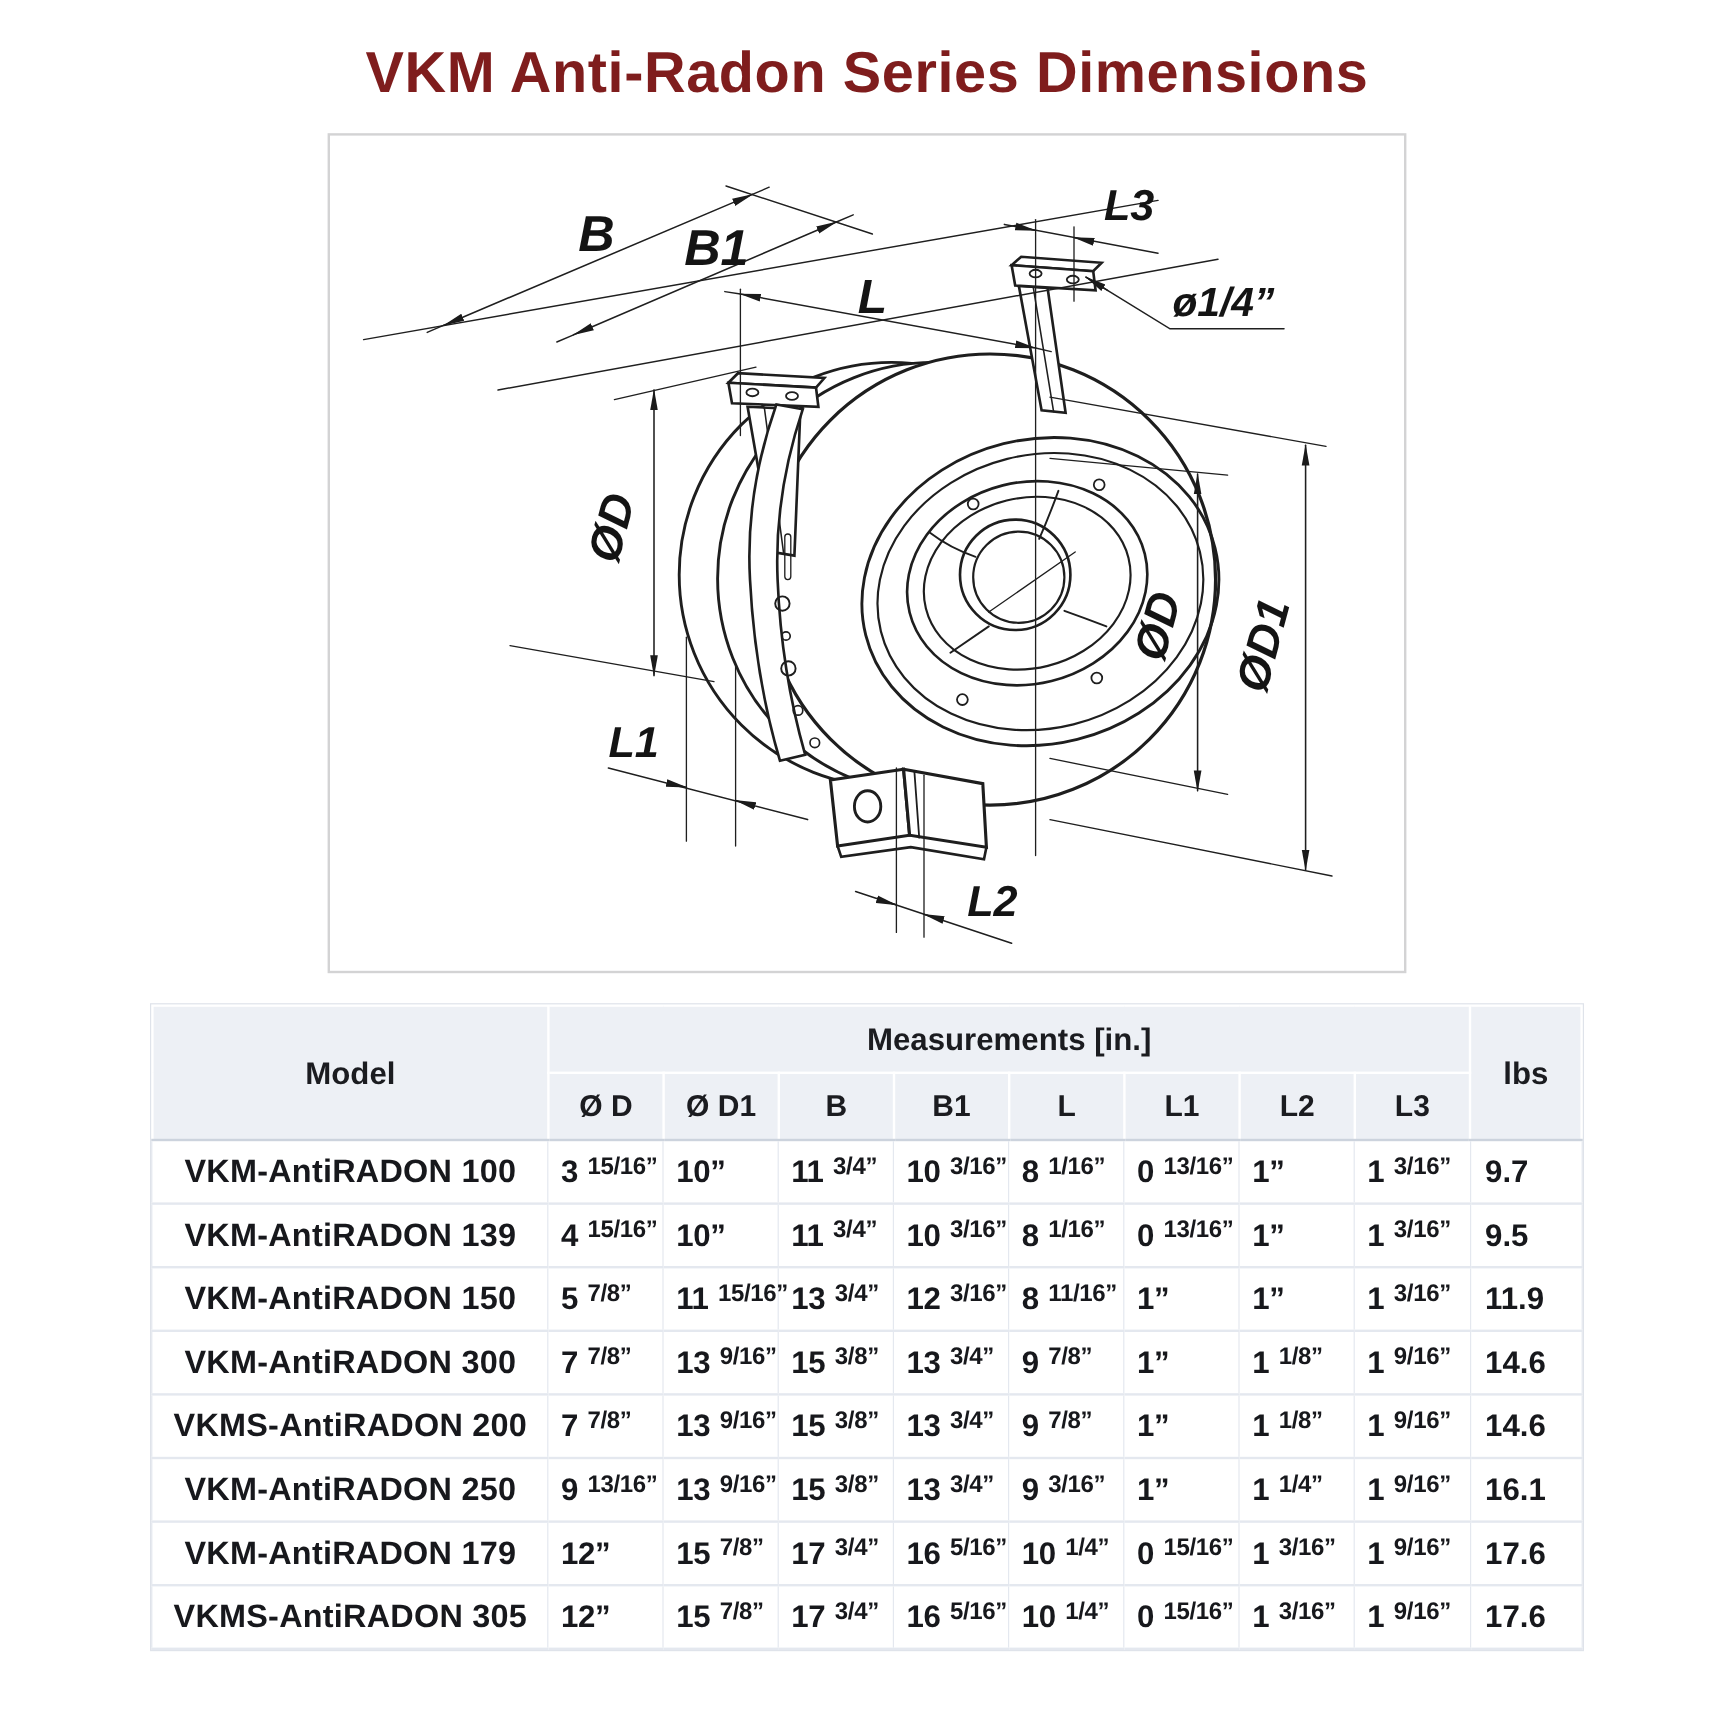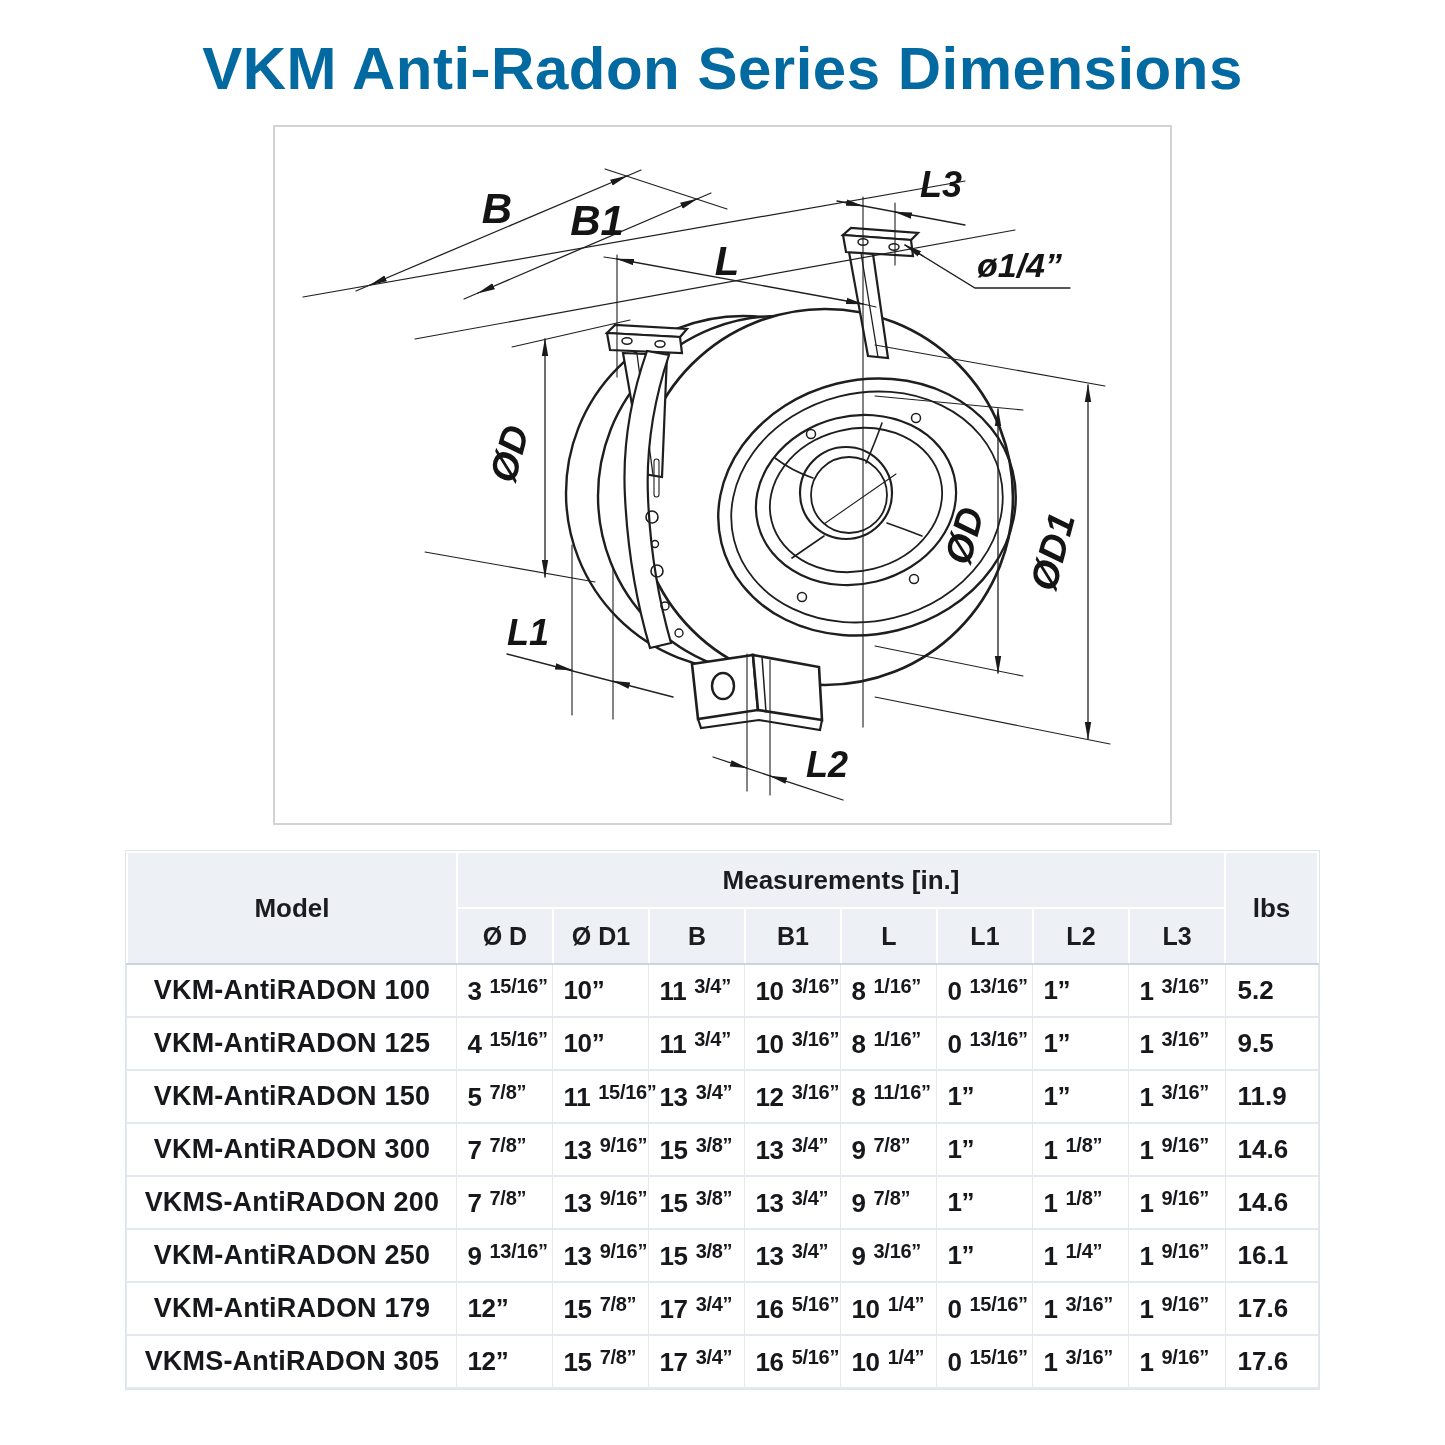--- a/index.html
+++ b/index.html
@@ -1,18 +1,18 @@
 <!DOCTYPE html>
 <html><head>
 <meta charset="utf-8">
 <style>
   html,body{margin:0;padding:0;width:1445px;height:1445px;background:#ffffff;overflow:hidden;
             font-family:"Liberation Sans",sans-serif;}
-  .page-title{margin:34px 0 0 0;text-align:center;font-size:60px;font-weight:800;
-              letter-spacing:.5px;color:#0369a1;}
+  .page-title{margin:34px 0 0 0;text-align:center;font-size:48px;font-weight:800;
+              letter-spacing:.5px;color:#7f1d1d;}
   .diagram-box{width:895px;height:696px;border:2px solid #d3d3d4;margin:22px auto 0;background:#fff;}
   .dim-table{width:1191px;margin:26px auto 0;border-collapse:collapse;table-layout:fixed;
              outline:1px solid #dfe3ea;}
   .dim-table th{background:#edf0f5;border:2px solid #ffffff;font-weight:600;color:#1b1c20;
                 font-size:26px;padding:0;}
   .dim-table thead tr.h1 th{height:54px;text-align:center;}
   .dim-table thead tr.h2 th{height:54px;font-size:25px;}
   .dim-table thead tr:last-child th, .dim-table thead th[rowspan]{border-bottom:2px solid #ccd3dd;}
   .dim-table td{background:#fff;border-top:2px solid #e4e8ef;border-left:1px solid #e4e8ef;
                 border-right:1px solid #e4e8ef;height:49px;font-size:26px;color:#17181c;
@@ -191,24 +191,24 @@
       <tr>
         <td class="model">VKM-AntiRADON 100</td>
         <td class="val">3 <span class="fr">15/16”</span></td>
         <td class="val">10”</td>
         <td class="val">11 <span class="fr">3/4”</span></td>
         <td class="val">10 <span class="fr">3/16”</span></td>
         <td class="val">8 <span class="fr">1/16”</span></td>
         <td class="val">0 <span class="fr">13/16”</span></td>
         <td class="val">1”</td>
         <td class="val">1 <span class="fr">3/16”</span></td>
-        <td class="lbs">5.2</td>
-      </tr>
-      <tr>
-        <td class="model">VKM-AntiRADON 125</td>
+        <td class="lbs">9.7</td>
+      </tr>
+      <tr>
+        <td class="model">VKM-AntiRADON 139</td>
         <td class="val">4 <span class="fr">15/16”</span></td>
         <td class="val">10”</td>
         <td class="val">11 <span class="fr">3/4”</span></td>
         <td class="val">10 <span class="fr">3/16”</span></td>
         <td class="val">8 <span class="fr">1/16”</span></td>
         <td class="val">0 <span class="fr">13/16”</span></td>
         <td class="val">1”</td>
         <td class="val">1 <span class="fr">3/16”</span></td>
         <td class="lbs">9.5</td>
       </tr>

